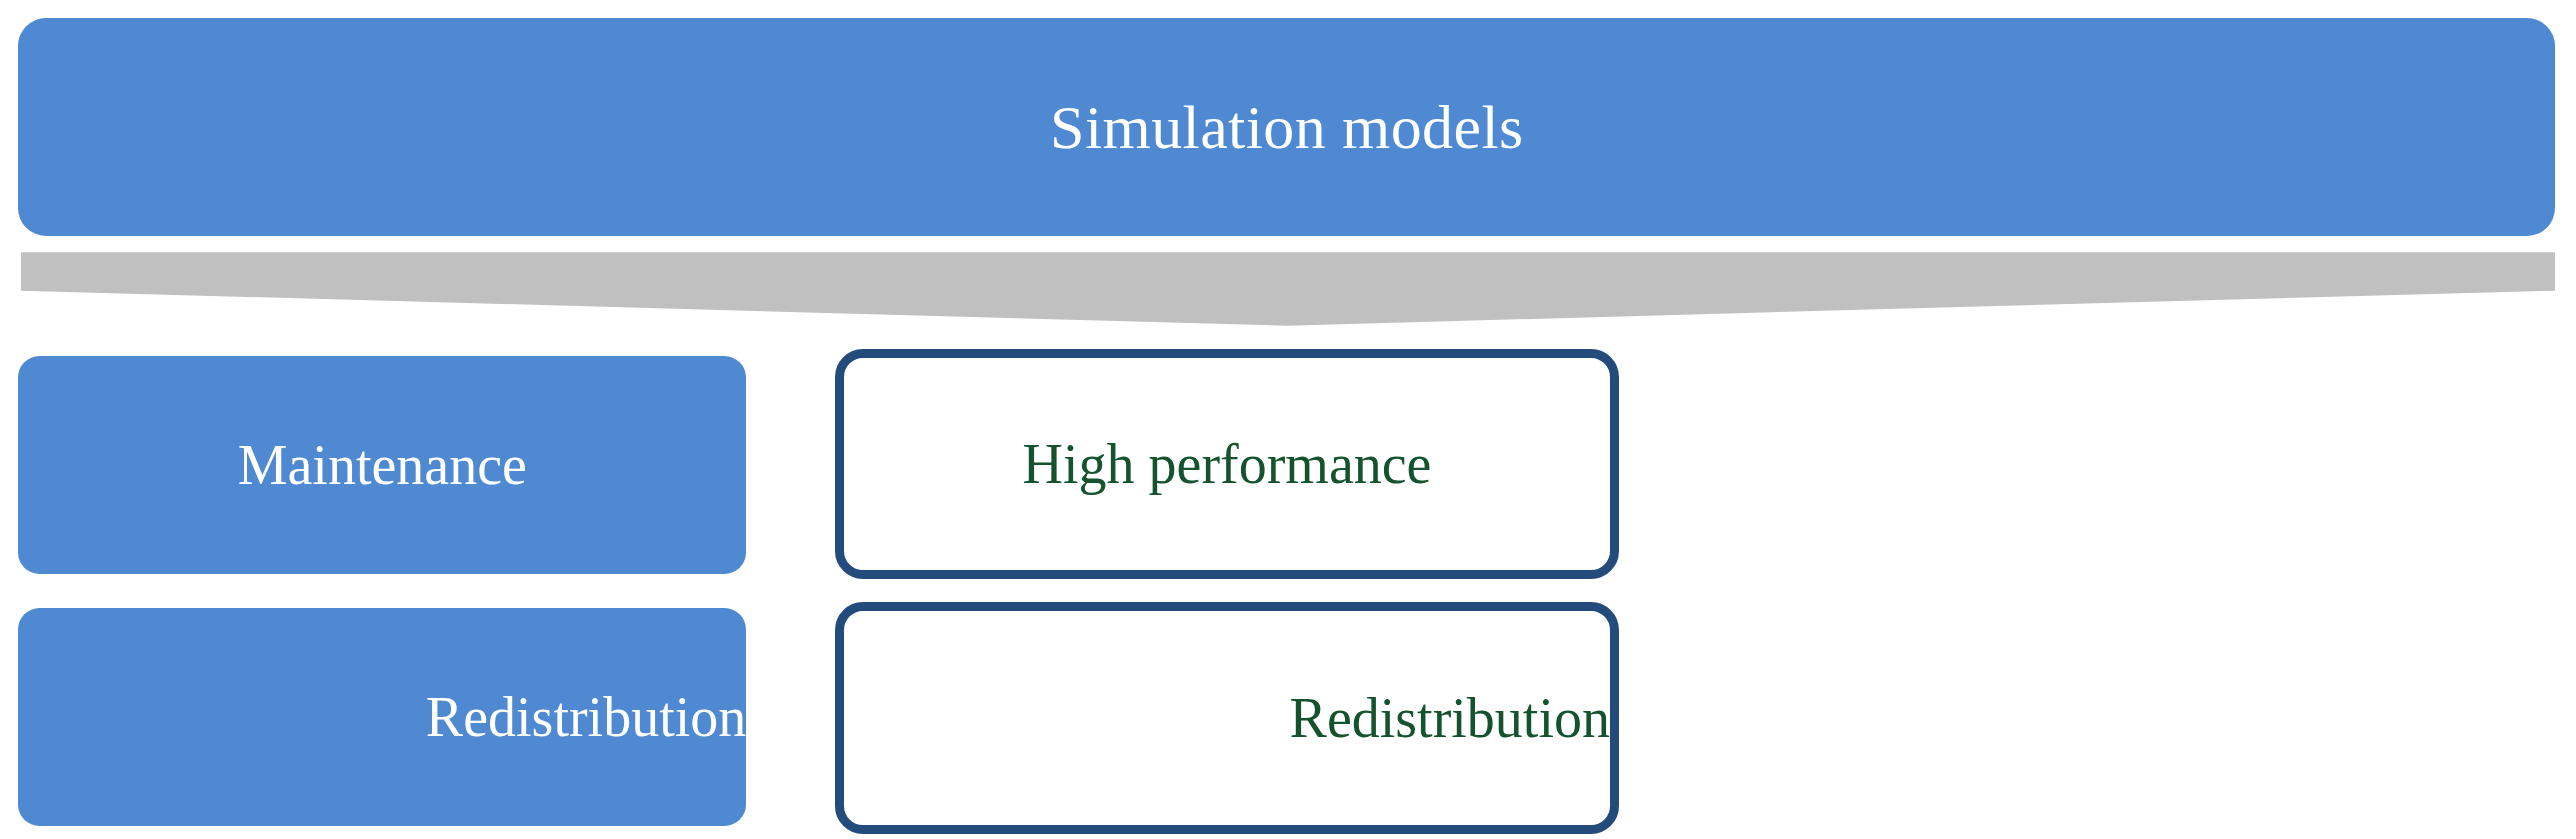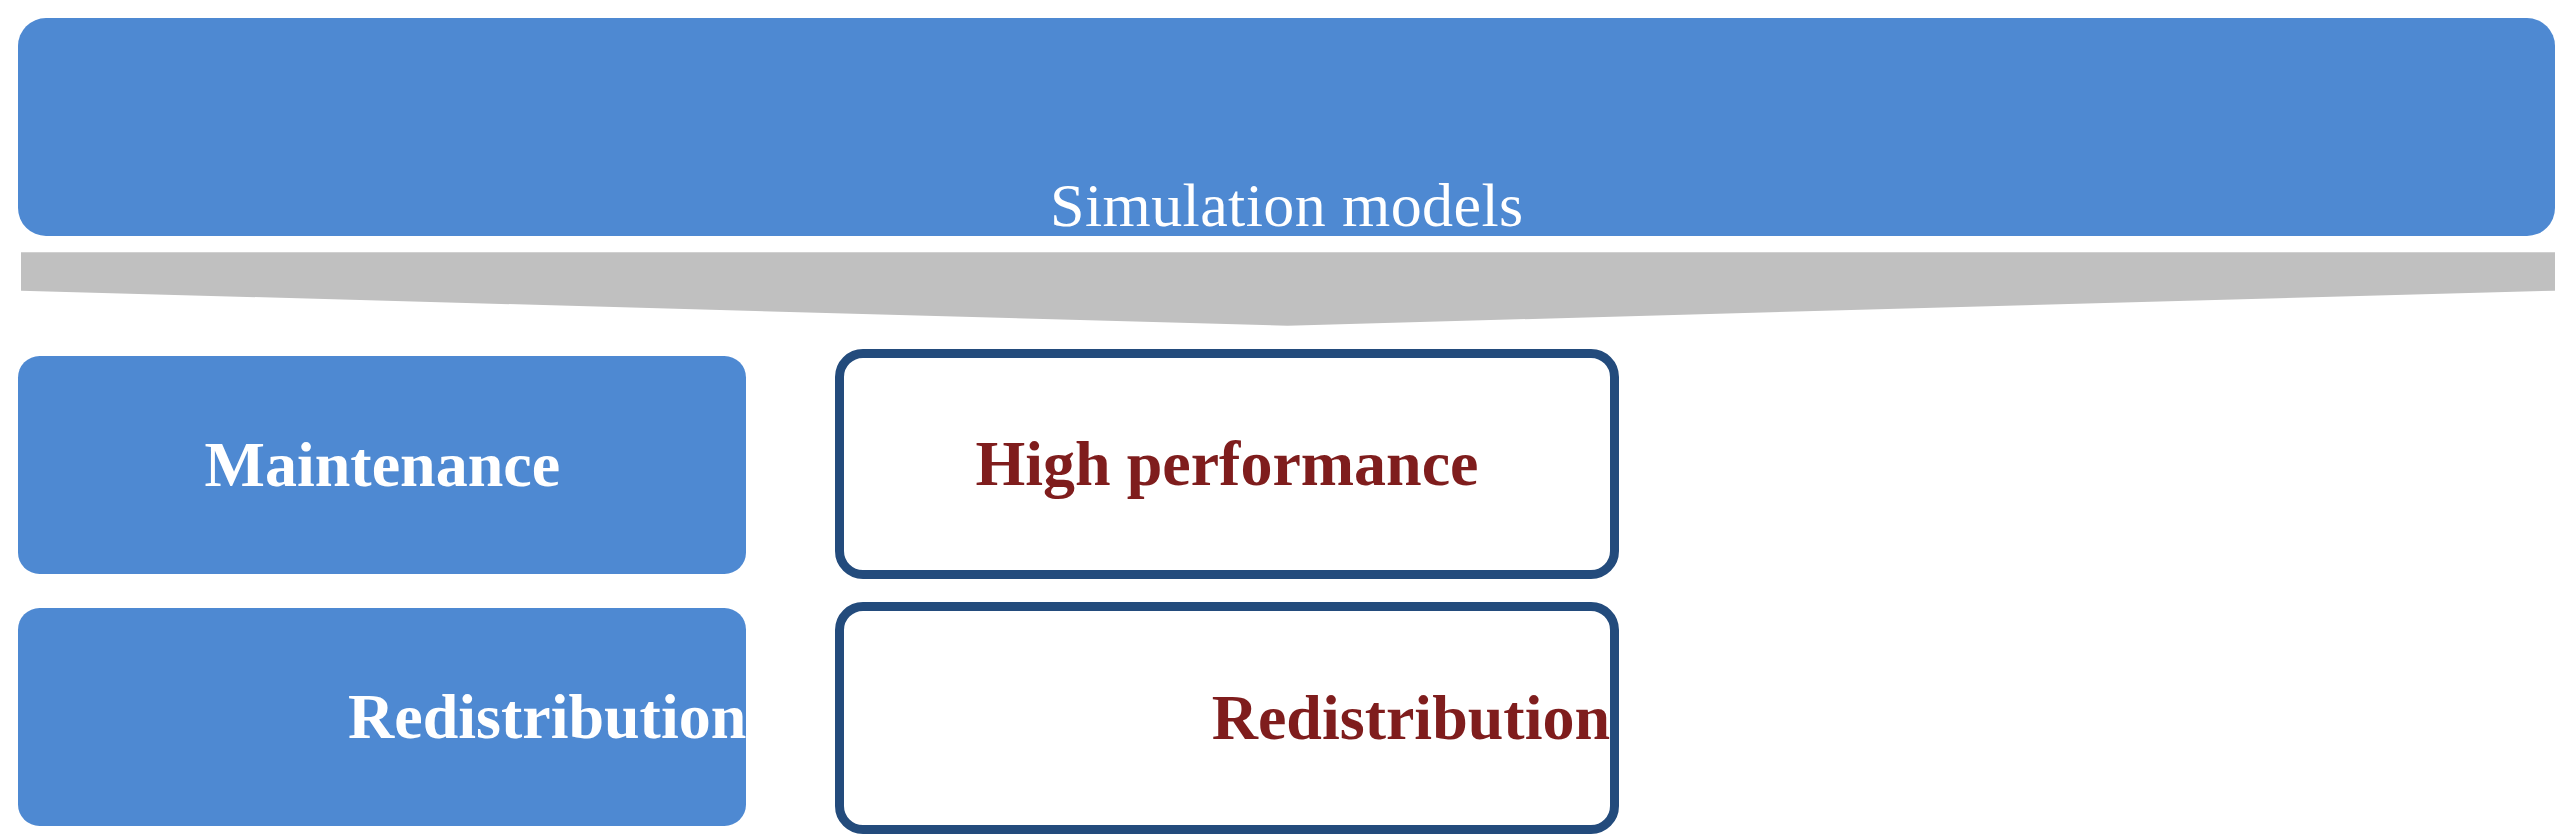--- a/index.html
+++ b/index.html
@@ -21,21 +21,21 @@
   
   .banner {
     position: absolute;
     left: 18.3px;
     top: 18.3px;
     width: 2537px;
     height: 218px;
     background: #4E89D2;
     border-radius: 28px;
     display: flex;
-    align-items: flex-end;
+    align-items: center;
     justify-content: center;
   }
   .banner-label {
     color: #ffffff;
     font-size: 62px;
     line-height: 1;
     letter-spacing: 0.4px;
     white-space: nowrap;
   }
 
@@ -63,40 +63,39 @@
   }
   .cell {
     position: absolute;
     box-sizing: border-box;
     display: flex;
     align-items: center;
     justify-content: center;
     text-align: center;
   }
   .cell-label {
-    font-size: 64px;
+    font-size: 56px;
     line-height: 1.05;
     white-space: nowrap;
-    font-weight: bold;
   }
 
   
   .cell.filled {
     background: #4E89D2;
     border: none;
     border-radius: 21.6px;
   }
   .cell.filled .cell-label { color: #ffffff; }
 
   .cell.outlined {
     background: #ffffff;
     border: 9.1px solid #234B7C;
     border-radius: 28px;
   }
-  .cell.outlined .cell-label { color: #7f1d1d; }
+  .cell.outlined .cell-label { color: #14532d; }
 
   
   .col-1 { left: 18.3px;   width: 728px; }
   .col-2 { left: 835px; width: 784px; }
   .col-3 { left: 1750px; width: 777px; }
 
   
   .row-1 { top: 349px; height: 230px; }
   .row-2 { top: 602px; height: 232px; justify-content: flex-end; }
 

